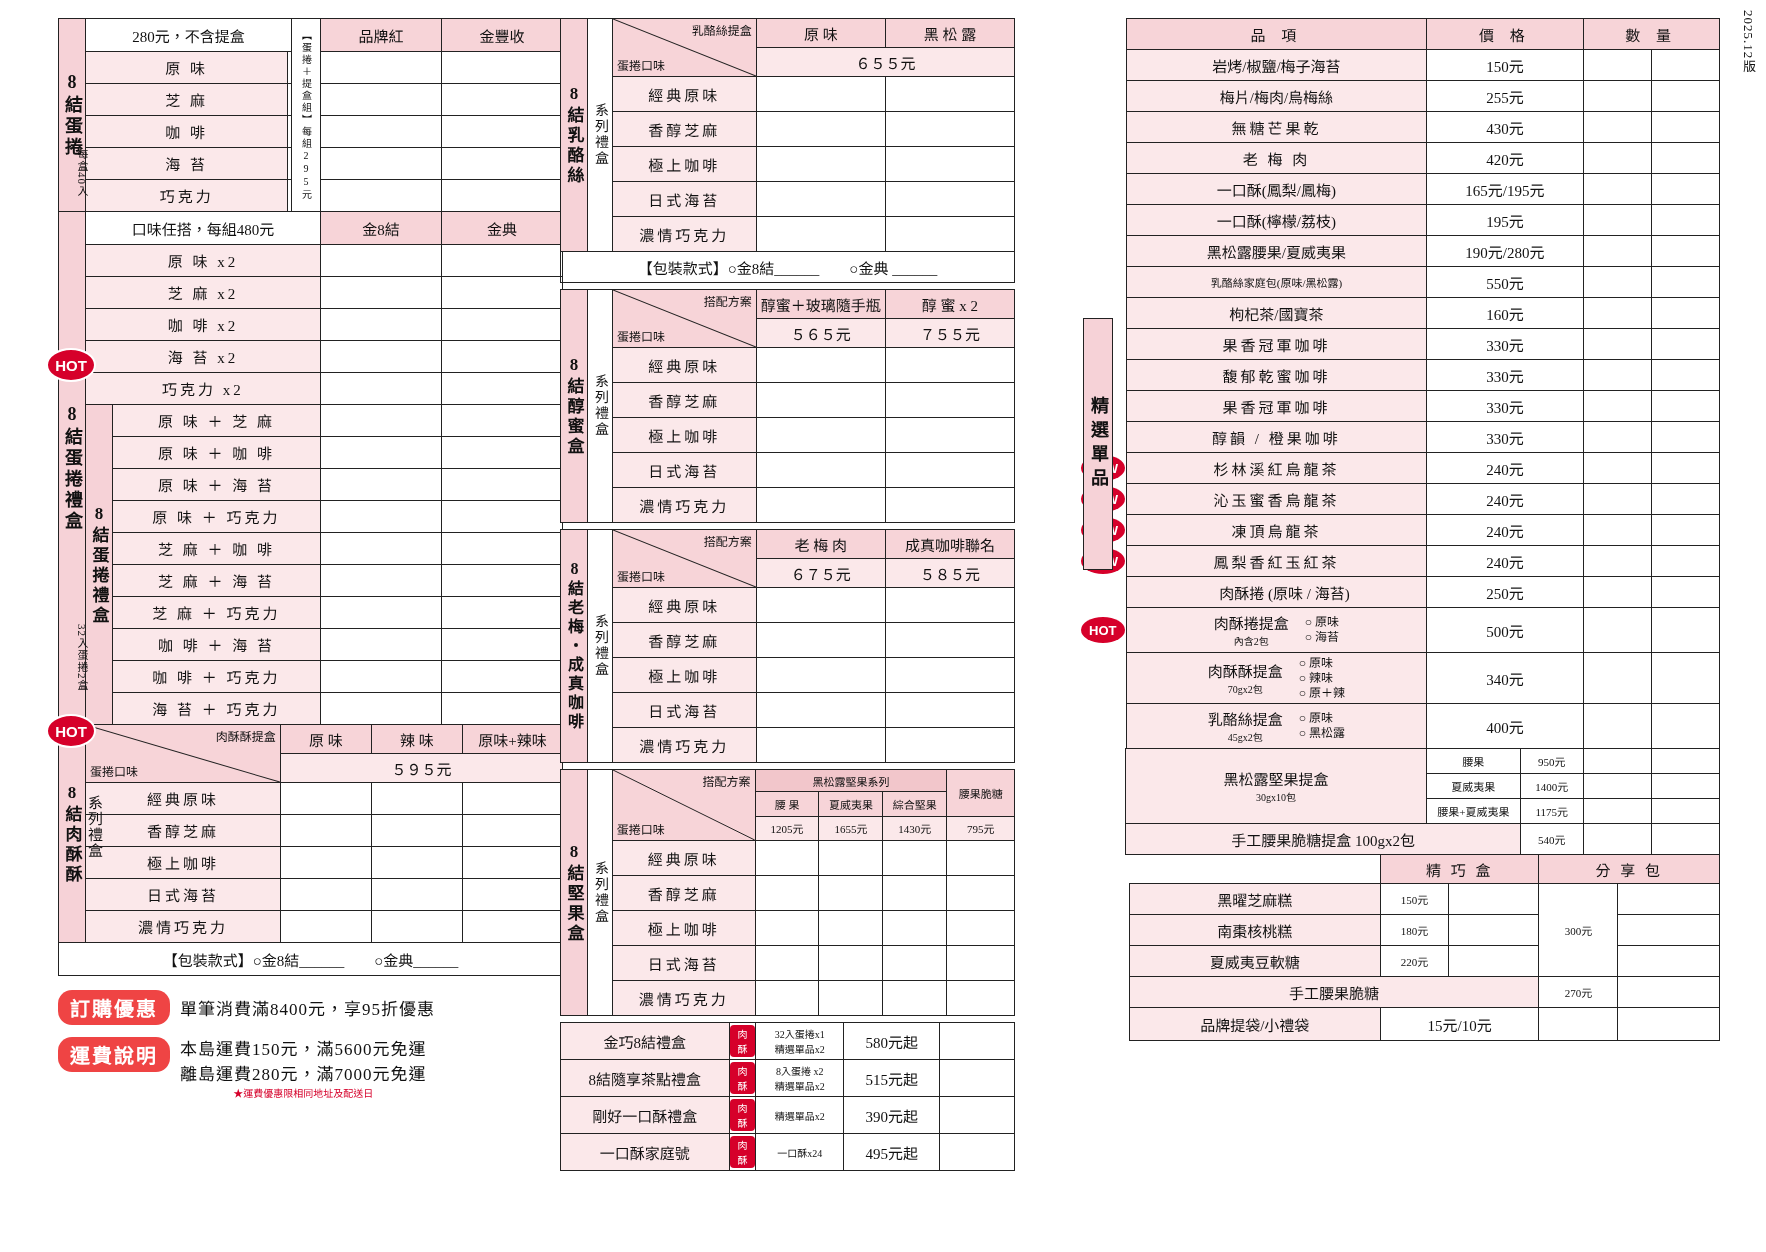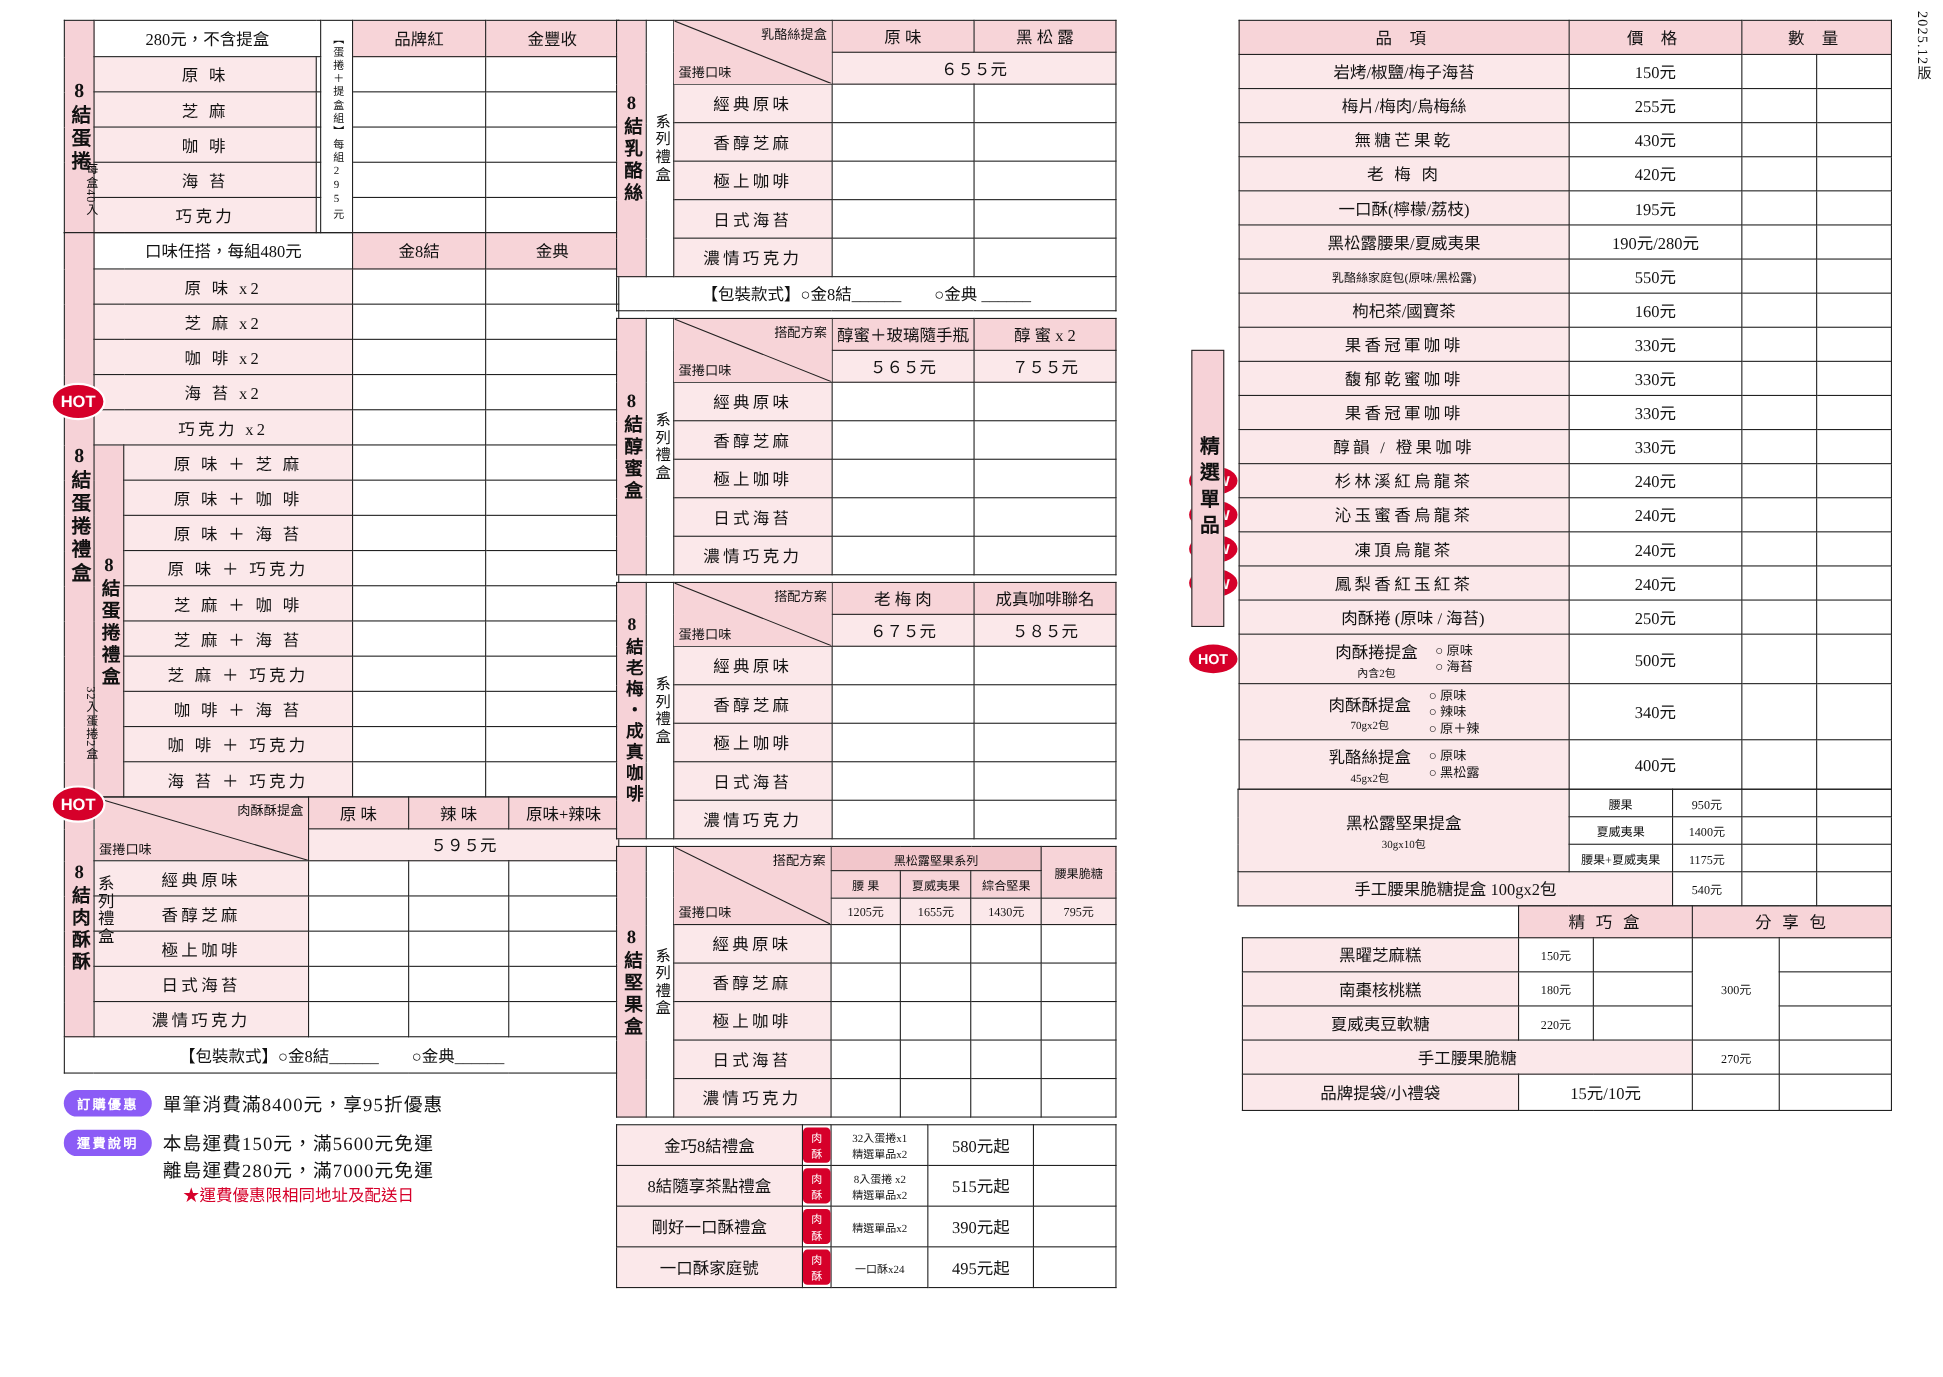--- a/index.html
+++ b/index.html
@@ -35,25 +35,25 @@
     width:44px;height:26px;border-radius:50%;
     background:#d6002a;color:#fff;font-weight:bold;font-size:13px;
     display:flex;align-items:center;justify-content:center;
     font-family:"Liberation Sans",sans-serif;margin:0 auto;
   }
   .diag{position:relative;}
   .diag .d1{position:absolute;right:4px;top:2px;font-size:12px;}
   .diag .d2{position:absolute;left:4px;bottom:2px;font-size:12px;}
   .diagline{position:absolute;left:0;top:0;width:100%;height:100%;}
   .pillred{
-    display:inline-block;background:#8b5cf6;color:#fff;border-radius:14px;
-    padding:3px 12px;font-size:12px;font-weight:bold;letter-spacing:2px;
+    display:inline-block;background:#ef4444;color:#fff;border-radius:14px;
+    padding:3px 12px;font-size:20px;font-weight:bold;letter-spacing:2px;
   }
   .note{font-size:17px;letter-spacing:1px;}
-  .star{color:#d6002a;font-size:15px;}
+  .star{color:#d6002a;font-size:10px;}
   .rot{position:absolute;writing-mode:vertical-rl;font-size:13px;letter-spacing:1px;}
   .giftrow td{height:36px;}
   .tagbox{display:inline-block;background:#d6002a;color:#fff;border-radius:4px;font-size:10px;padding:1px 3px;font-family:"Liberation Sans",sans-serif;}
   .ckl{font-size:12px;text-align:left;padding-left:6px;line-height:1.25;}
 </style>
 </head>
 <body>
 
 <div class="page">
 
@@ -554,20 +554,27 @@
           </tr>
       <tr>
             <td style="border:none;"></td>
             <td class="pinklight nm sp3" style="height:30px;">老 梅 肉</td>
             <td class="nm">420元</td>
             <td></td>
             <td></td>
           </tr>
       <tr>
             <td style="border:none;"></td>
+            <td class="pinklight nm" style="height:30px;">一口酥(鳳梨/鳳梅)</td>
+            <td class="nm">165元/195元</td>
+            <td></td>
+            <td></td>
+          </tr>
+      <tr>
+            <td style="border:none;"></td>
             <td class="pinklight nm" style="height:30px;">一口酥(檸檬/荔枝)</td>
             <td class="nm">195元</td>
             <td></td>
             <td></td>
           </tr>
       <tr>
             <td style="border:none;"></td>
             <td class="pinklight nm" style="height:30px;">黑松露腰果/夏威夷果</td>
             <td class="nm">190元/280元</td>
             <td></td>

